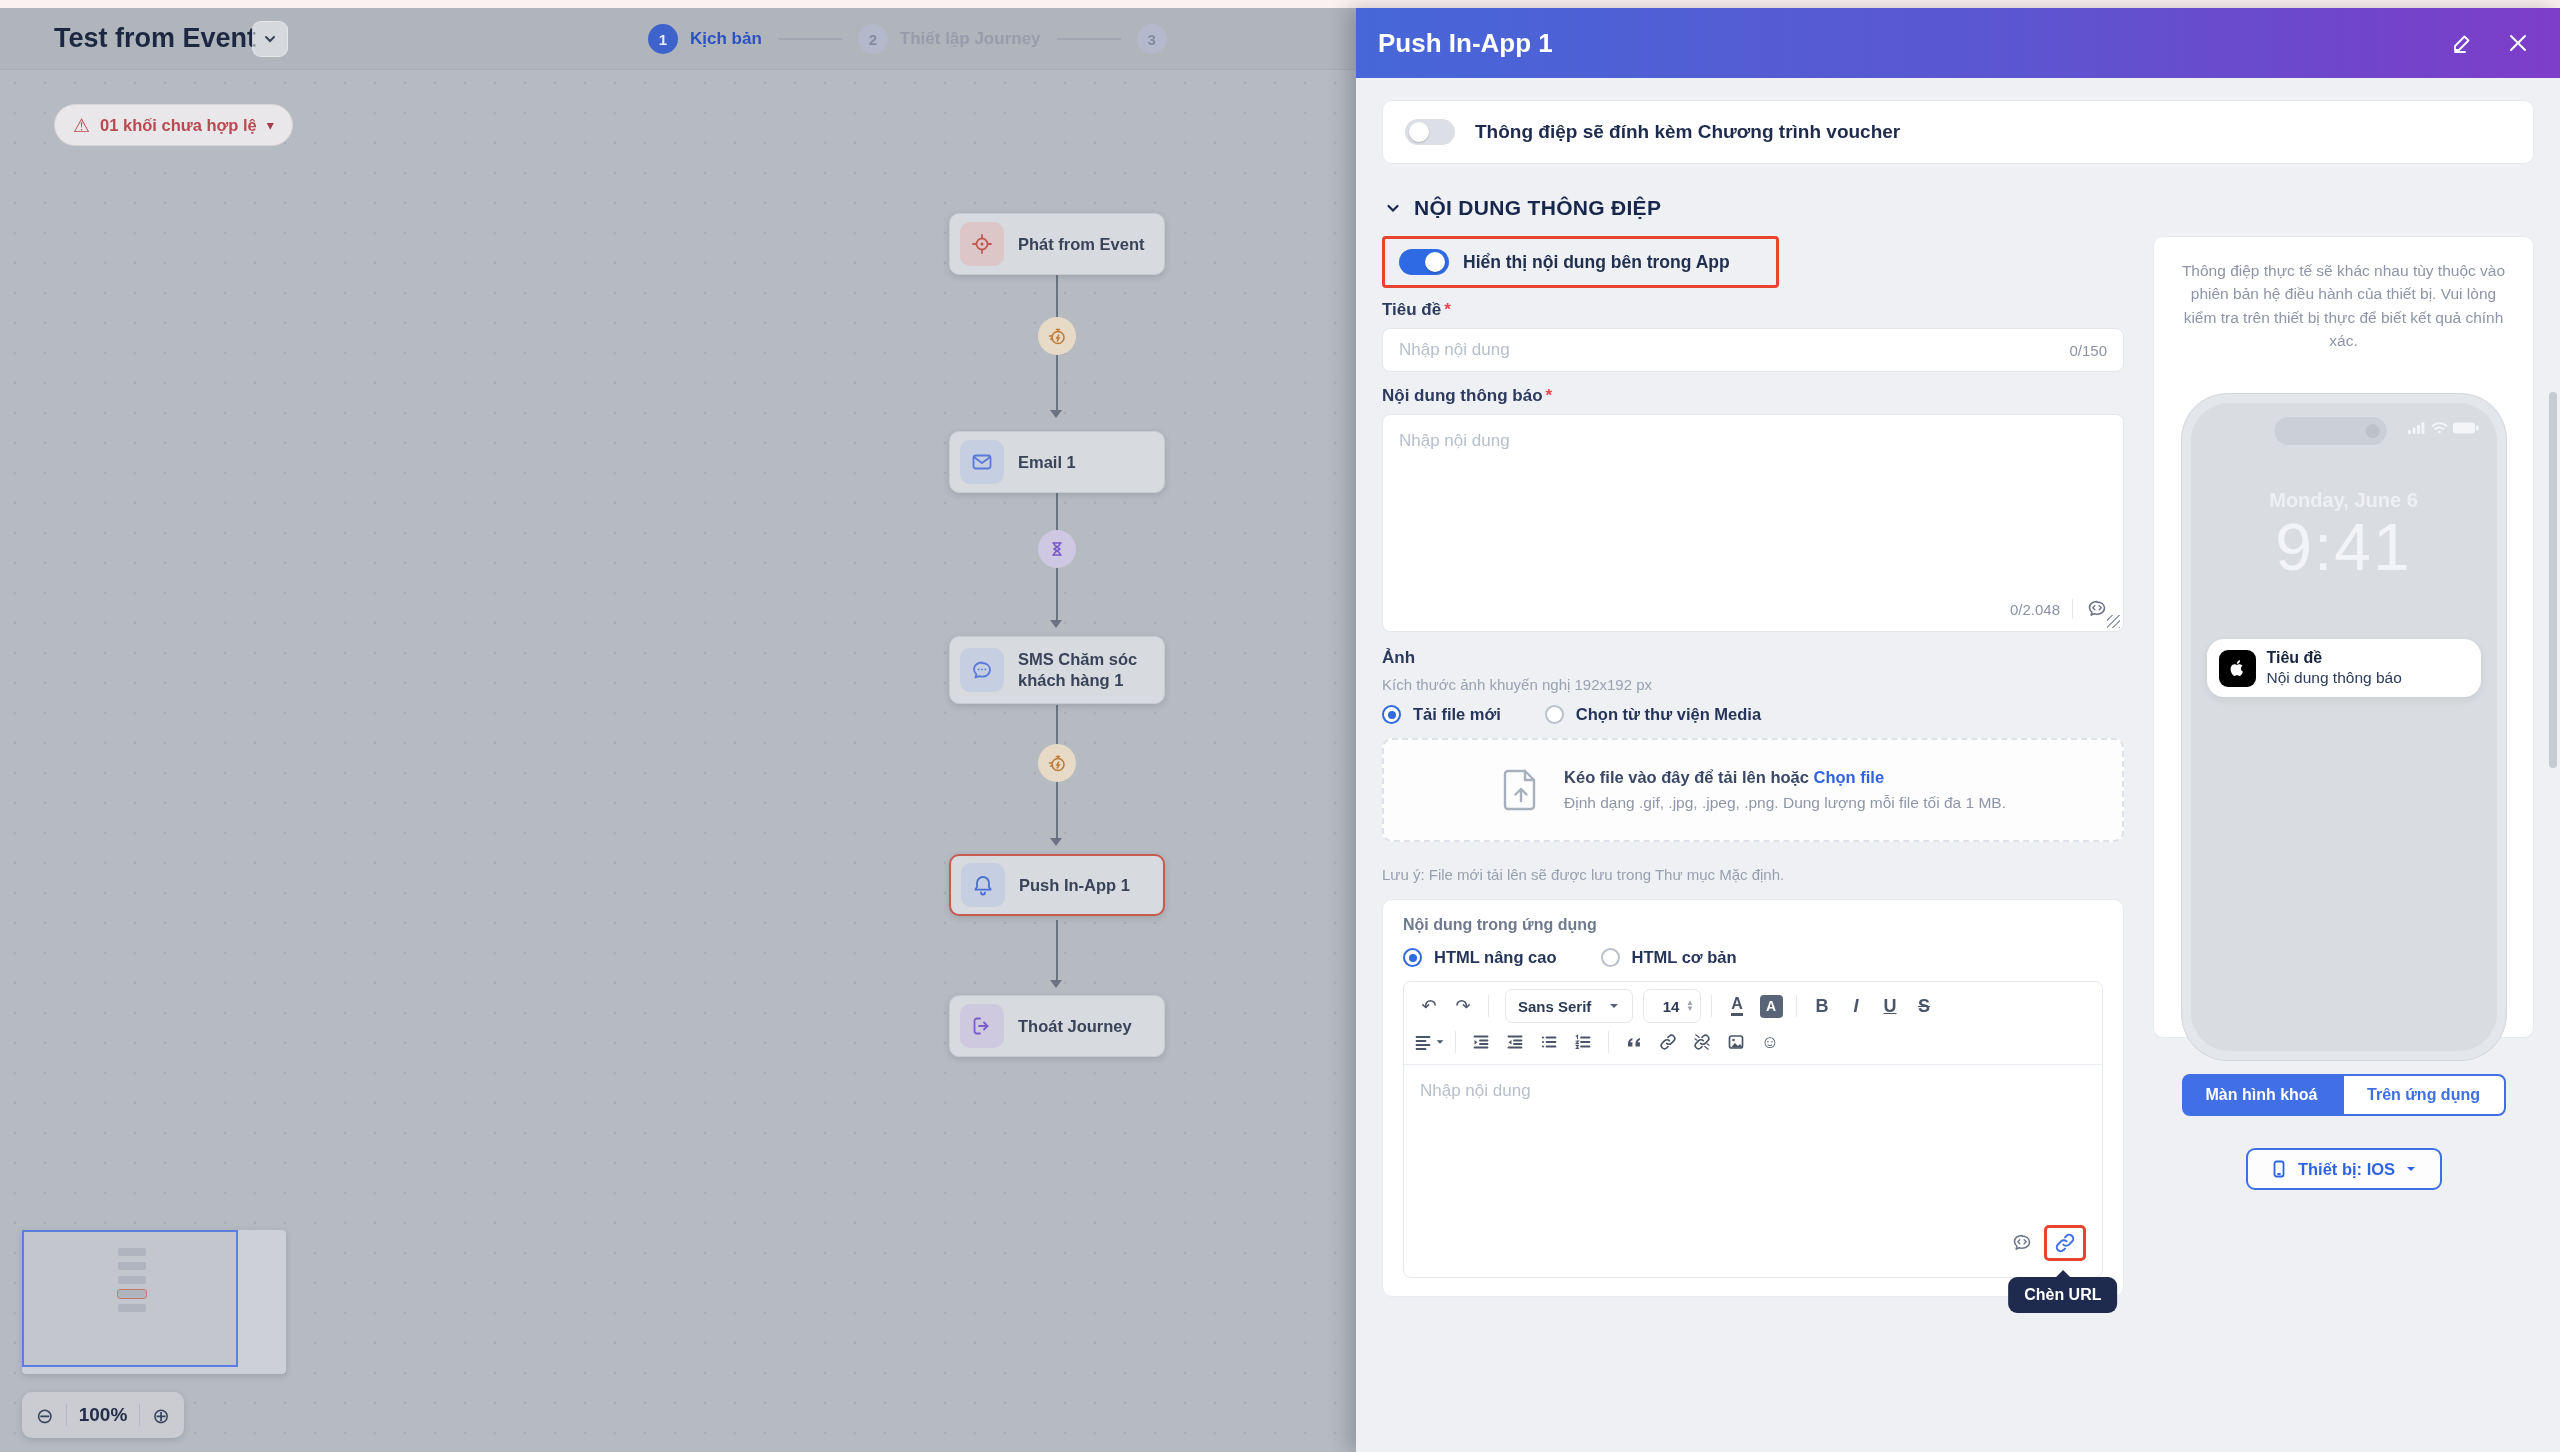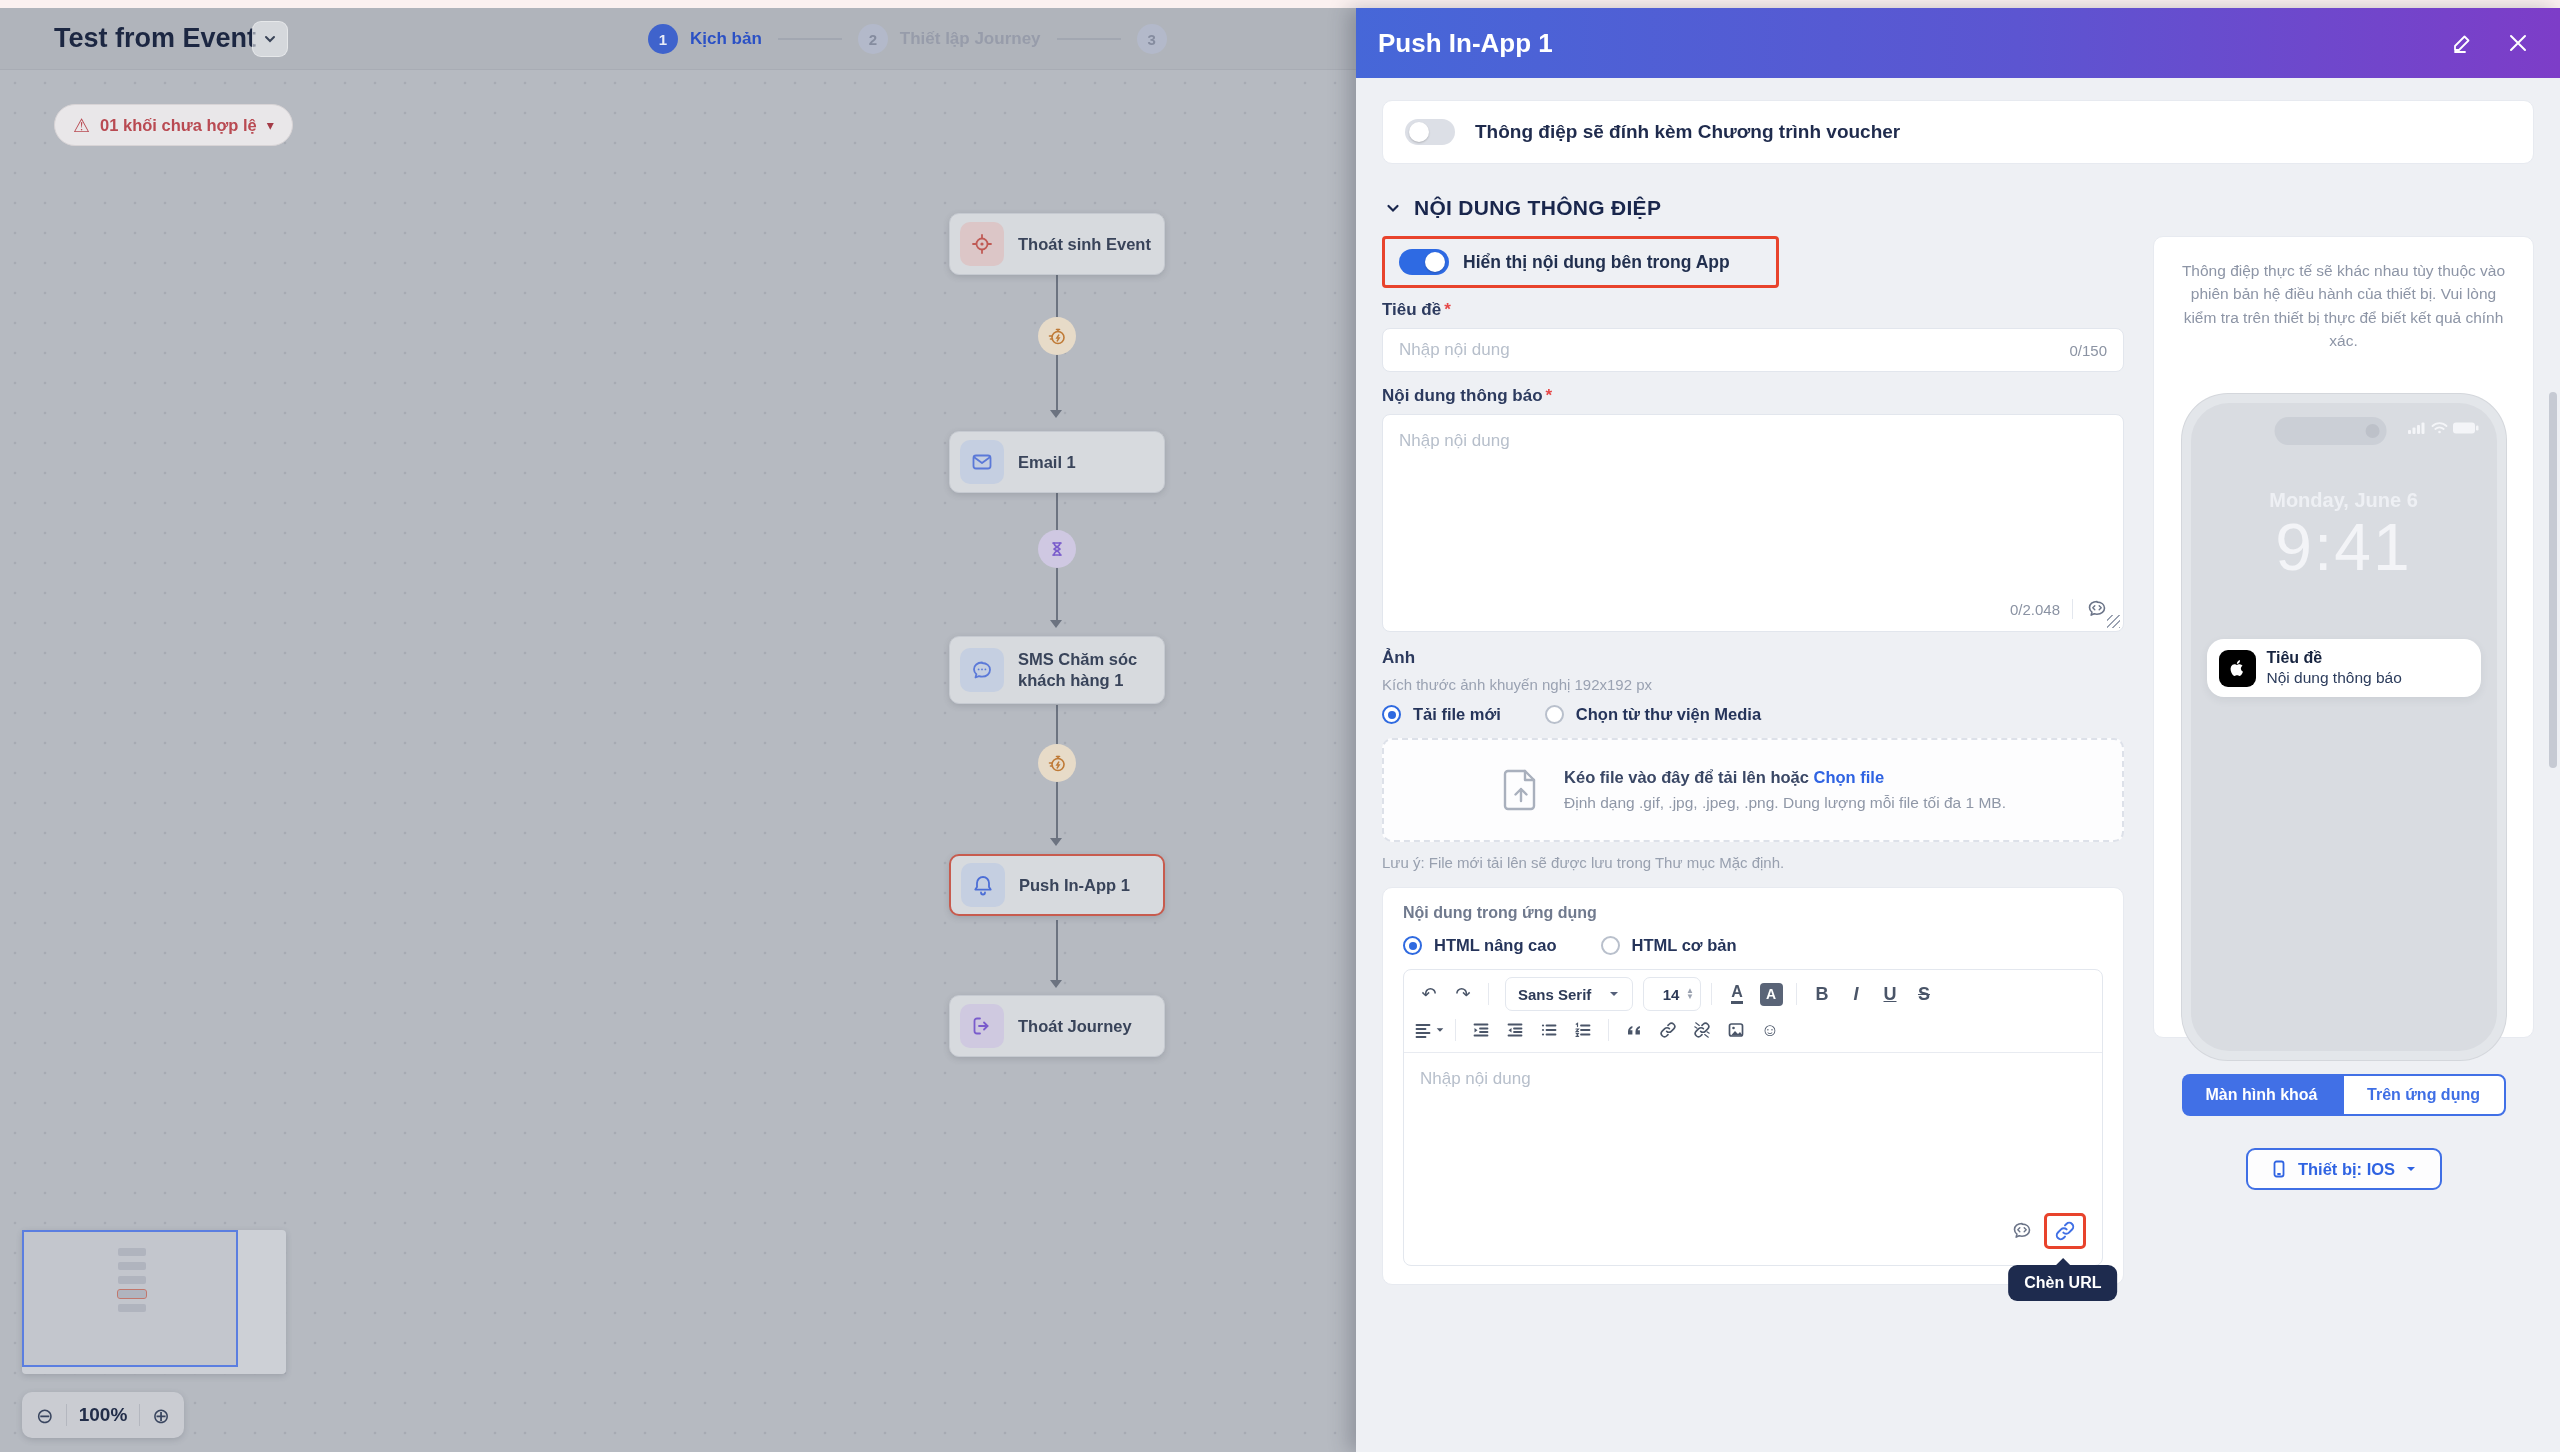--- a/index.html
+++ b/index.html
@@ -106,21 +106,21 @@
 
   .img-hint { font-size:15px; color:#9aa2b2; margin-bottom:12px; }
   .radio-row { display:flex; align-items:flex-end; gap:44px; margin-bottom:14px; }
   .radio-opt { display:flex; align-items:center; gap:12px; }
   .radio { width:19px; height:19px; border:2px solid #b9c0cc; border-radius:50%; position:relative; background:#fff; flex:0 0 19px;}
   .radio.sel { border-color:#2f6ae0; }
   .radio.sel::after { content:""; position:absolute; left:3.5px; top:3.5px; width:8px; height:8px; border-radius:50%; background:#2f6ae0; }
   .radio-label { font-size:16.5px; font-weight:700; color:#25345a; }
 
   .upload-box { height:104px; border:2px dashed #dde1e9; border-radius:10px; background:#fdfdfe;
-    display:flex; align-items:center; justify-content:center; gap:22px; margin-bottom:12px; }
+    display:flex; align-items:center; justify-content:center; gap:22px; margin-bottom:24px; }
   .upload-line1 { font-size:16.5px; font-weight:600; color:#3a4765; }
   .upload-link { color:#2f63e2; font-weight:700; }
   .upload-line2 { font-size:15.5px; color:#8f97a7; margin-top:7px; }
   .upload-note { font-size:15px; color:#98a0af; margin-bottom:16px; }
 
   .appcard { padding:16px 20px 18px 20px; }
   .appcard-label { font-size:16px; font-weight:600; color:#707a8e; margin-bottom:14px; }
 
   .editor { border:1px solid #e3e7ee; border-radius:8px; margin-top:4px; }
   .tb-row { display:flex; align-items:center; gap:4px; padding:7px 10px; }
@@ -258,21 +258,21 @@
     </div>
 
     <div class="node" style="top:205px;">
       <div class="node-icon tile-red">
         <svg width="24" height="24" viewBox="0 0 24 24" fill="none" stroke="#c05a55" stroke-width="1.8" stroke-linecap="round">
             <circle cx="12" cy="12" r="5.5"></circle>
             <circle cx="12" cy="12" r="1.6" fill="#c05a55" stroke="none"></circle>
             <path d="M12 3v3M12 18v3M3 12h3M18 12h3"></path>
           </svg>
       </div>
-      <div class="node-label">Thoát sinh Event</div>
+      <div class="node-label">Phát from Event</div>
     </div>
     <div class="node" style="top:423px;">
       <div class="node-icon tile-blue">
         <svg width="24" height="24" viewBox="0 0 24 24" fill="none" stroke="#5b79d8" stroke-width="1.8" stroke-linecap="round" stroke-linejoin="round">
             <rect x="3.5" y="5.5" width="17" height="13" rx="2.5"></rect>
             <path d="M4.5 7.5L12 13l7.5-5.5"></path>
           </svg>
       </div>
       <div class="node-label">Email 1</div>
     </div>

